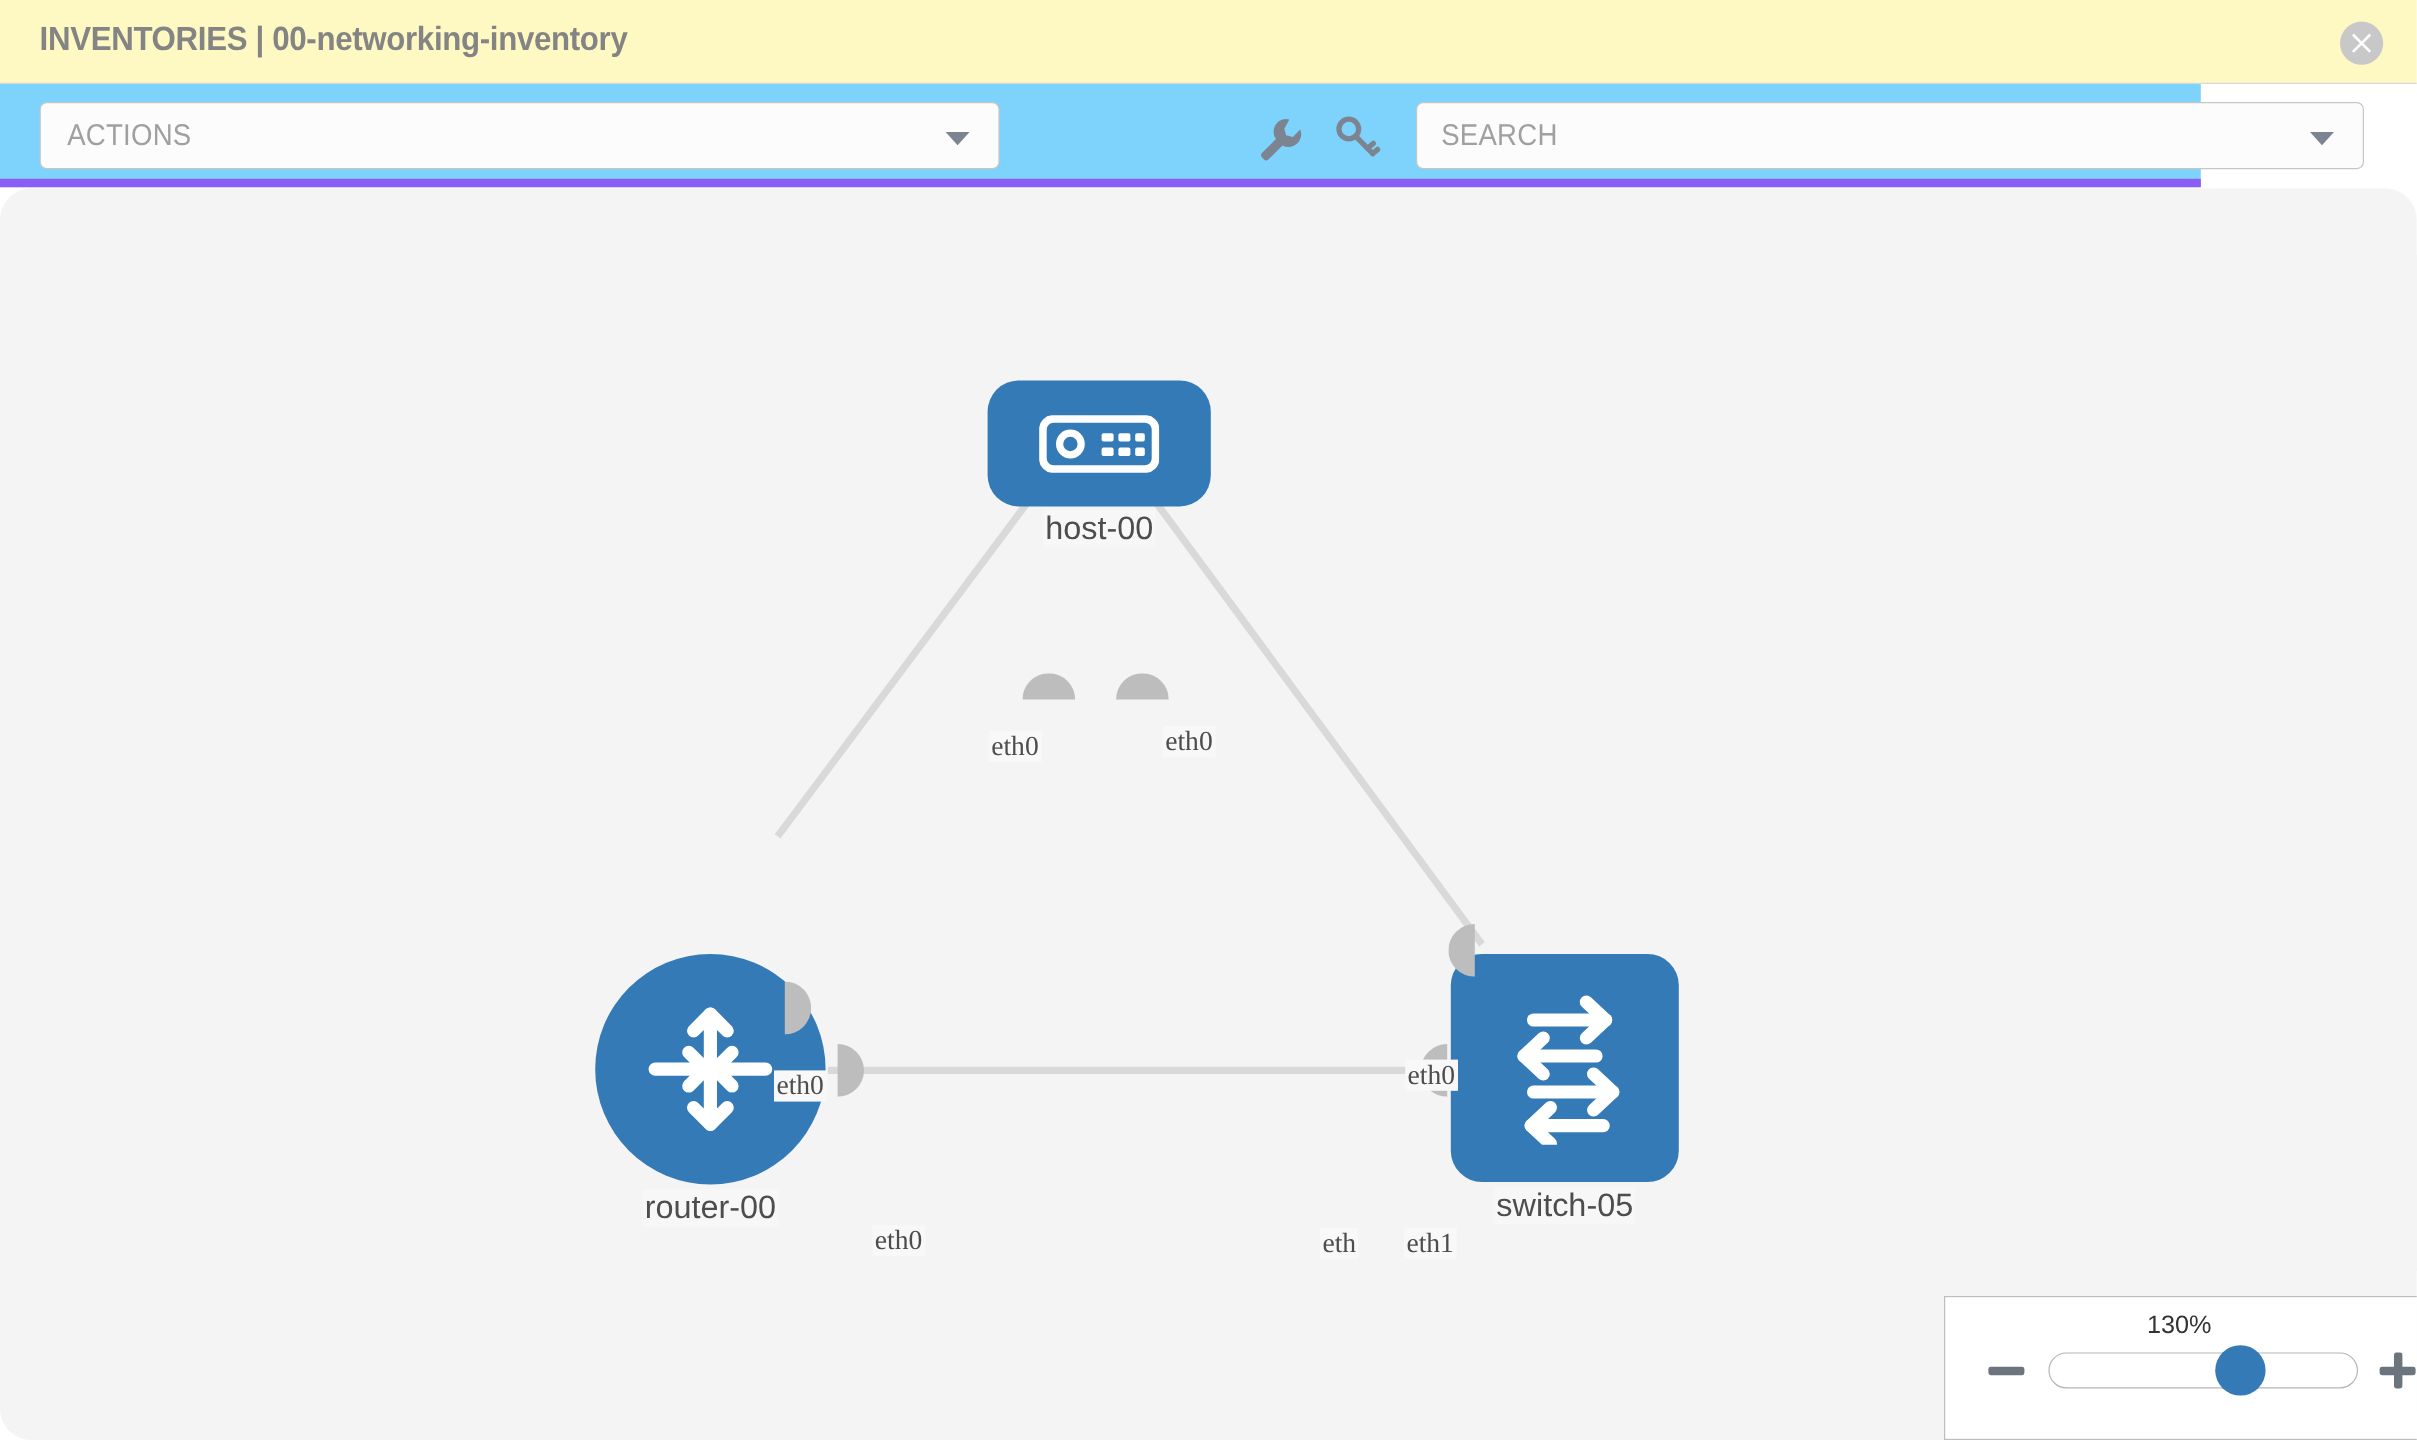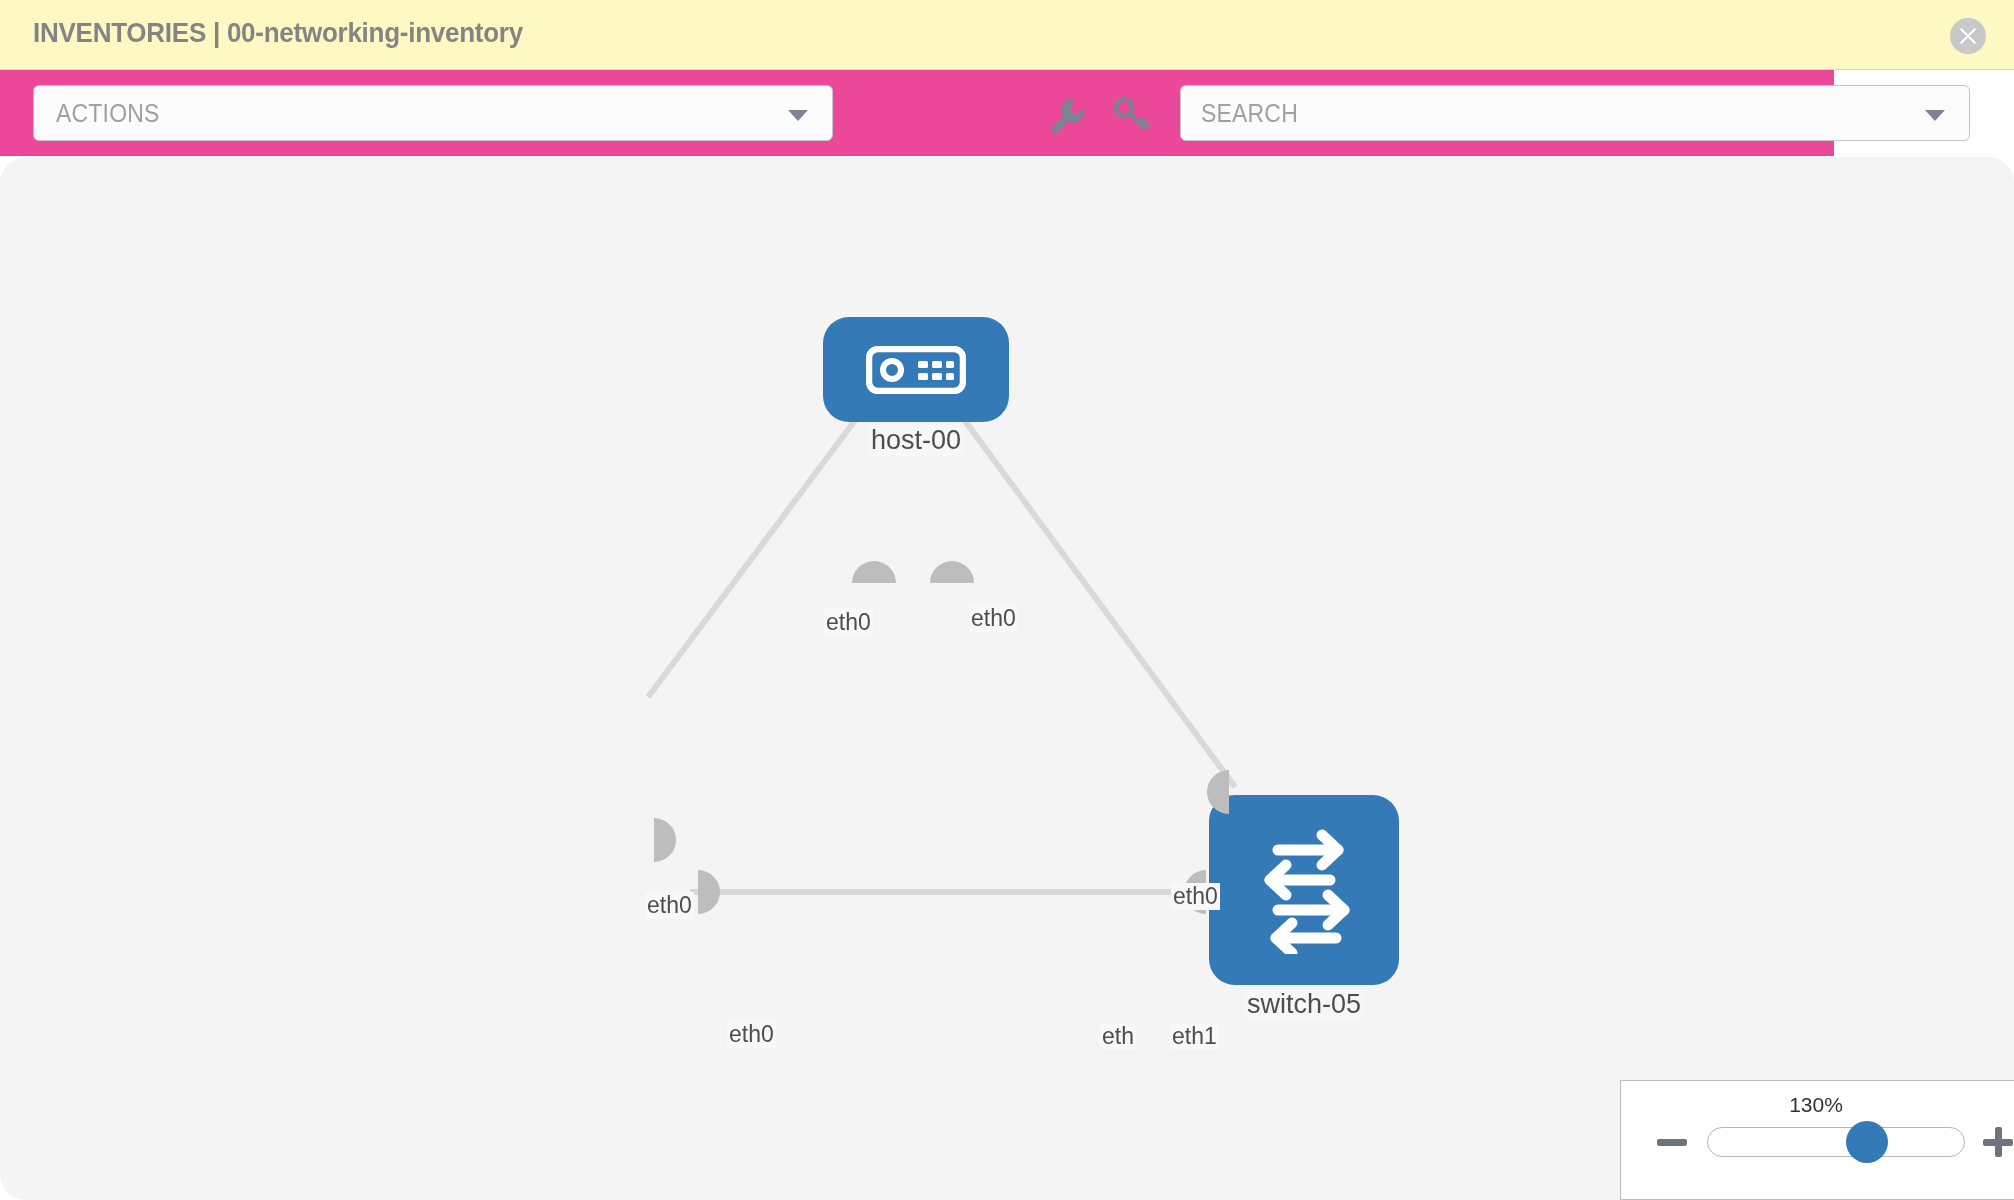--- a/index.html
+++ b/index.html
@@ -50,22 +50,22 @@
     cursor: pointer;
   }
   .close-btn svg { display: block; }
 
   
   .toolbar {
     position: absolute;
     left: 0; top: 70px;
     width: 1834px;
     height: 86px;
-    background: #ec4899;
-    border-bottom: 1px solid #8b5cf6;
+    background: #7dd3fc;
+    border-bottom: 7px solid #8b5cf6;
   }
   .actions-select {
     position: absolute;
     left: 33px;
     top: 15px;
     width: 800px;
     height: 56px;
     background: #fcfcfc;
     border: 1px solid #c6c6c6;
     border-radius: 6px;
@@ -184,20 +184,21 @@
   }
 
   
   .edge-label {
     position: absolute;
     font-size: 23px;
     color: #4d4d4d;
     background: #f8f8f8;
     padding: 0 2px;
     white-space: nowrap;
+    font-family: Liberation Serif, serif;
   }
 
   
   .zoom-panel {
     position: absolute;
     left: 1620px;
     top: 1080px;
     width: 440px;
     height: 120px;
     background: #ffffff;
@@ -325,20 +326,42 @@
       </div>
       <div class="node-label" style="top:108px;">host-00</div>
     </div>
 
     <div class="iface-dot" style="left:852px; top:404px; clip-path: inset(0 0 50% 0);"></div>
     <div class="iface-dot" style="left:930px; top:404px; clip-path: inset(0 0 50% 0);"></div>
 
     <div class="edge-label" style="left:824px; top:452px;">eth0</div>
     <div class="edge-label" style="left:969px; top:448px;">eth0</div>
 
+    <div class="node" style="left:496px; top:638px; width:192px; height:192px;">
+      <div class="node-shape circle" style="width:192px; height:192px;"></div>
+      <div class="node-glyph">
+        <svg width="120" height="120" viewBox="0 0 120 120" aria-hidden="true">
+          <g fill="none" stroke="#ffffff" stroke-width="11" stroke-linecap="round" stroke-linejoin="round">
+
+            <line x1="60" y1="56" x2="60" y2="14"></line>
+            <polyline points="46,28 60,14 74,28"></polyline>
+
+            <line x1="60" y1="64" x2="60" y2="106"></line>
+            <polyline points="46,92 60,106 74,92"></polyline>
+
+            <line x1="14" y1="60" x2="56" y2="60"></line>
+            <polyline points="42,46 56,60 42,74"></polyline>
+
+            <line x1="106" y1="60" x2="64" y2="60"></line>
+            <polyline points="78,46 64,60 78,74"></polyline>
+          </g>
+        </svg>
+      </div>
+      <div class="node-label" style="top:196px;">router-00</div>
+    </div>
 
     <div class="iface-dot" style="left:632px; top:661px; clip-path: inset(0 0 0 50%);"></div>
     <div class="iface-dot" style="left:676px; top:713px; clip-path: inset(0 0 0 50%);"></div>
 
     <div class="edge-label" style="left:645px; top:735px;">eth0</div>
     <div class="edge-label" style="left:727px; top:864px;">eth0</div>
 
     <div class="node" style="left:1209px; top:638px; width:190px; height:190px;">
       <div class="node-shape rounded" style="width:190px; height:190px;"></div>
       <div class="node-glyph">

